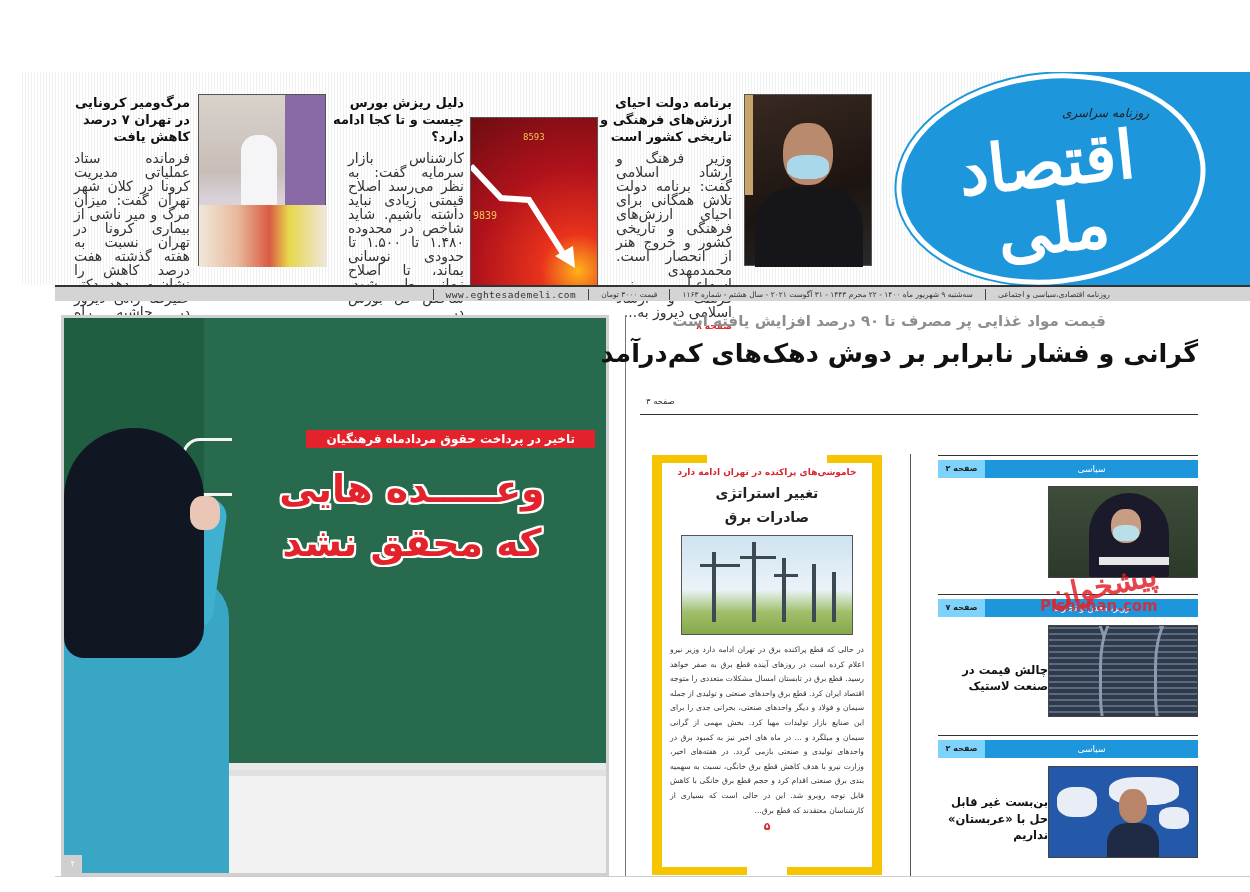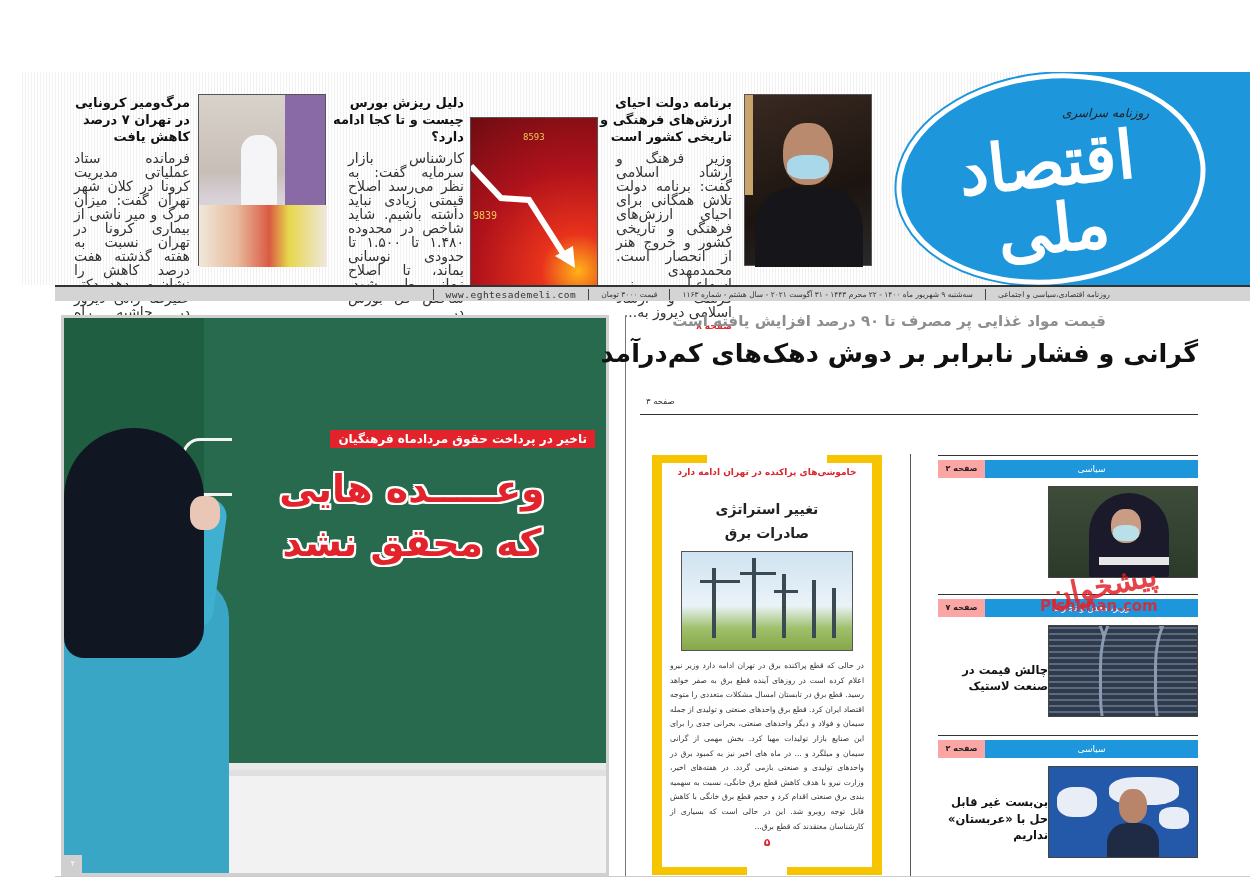--- a/index.html
+++ b/index.html
@@ -77,21 +77,21 @@
   .hero .board { position: absolute; left: 0; top: 0; width: 542px; height: 445px; background: #276a4d; }
   .hero .board-light { position: absolute; left: 0; top: 0; width: 140px; height: 445px; background: #1f5e41; }
   .hero .wall { position: absolute; left: 0; top: 452px; width: 542px; height: 103px; background: #f2f2f2; border-top: 6px solid #e0e0e0; }
   .hero .shirt { position: absolute; left: 0; top: 260px; width: 165px; height: 295px; background: #3aa6c6; border-radius: 30px 40px 0 0; }
   .hero .scarf2 { position: absolute; left: 0; top: 110px; width: 140px; height: 230px; background: #111623; border-radius: 70px 70px 30px 20px; }
   .hero .arm { position: absolute; left: 118px; top: 180px; width: 38px; height: 130px; background: #3fb0cf; border-radius: 18px; transform: rotate(8deg); }
   .hero .hand { position: absolute; left: 126px; top: 178px; width: 30px; height: 34px; background: #e9c6b5; border-radius: 40%; }
   .hero .chalk { position: absolute; left: 118px; top: 120px; width: 50px; height: 58px; border: 3px solid #f3f3f3; border-right: none; border-radius: 18px 0 0 18px; }
   .hero .kicker {
     position: absolute; right: 11px; top: 112px; background: #e3232b; color: #ffffff;
-    font-size: 12px; font-weight: bold; padding: 2px 8px; direction: rtl;
+    font-size: 12px; font-weight: bold; padding: 2px 20px; direction: rtl;
   }
   .hero .headline {
     position: absolute; right: 14px; top: 144px; width: 360px; direction: rtl; text-align: center;
     color: #e3232b; font-size: 38px; font-weight: bold; line-height: 54px;
     text-shadow: 2px 0 0 #fff, -2px 0 0 #fff, 0 2px 0 #fff, 0 -2px 0 #fff, 2px 2px 0 #fff, -2px -2px 0 #fff, 2px -2px 0 #fff, -2px 2px 0 #fff;
   }
   .hero .pagebox { position: absolute; left: 0; bottom: 0; width: 18px; height: 18px; background: #cfcfcf; color: #fff; font-size: 8px; text-align: center; line-height: 18px; }
 
   .vrule1 { position: absolute; left: 625px; top: 316px; width: 1px; height: 560px; background: #777; }
   .vrule2 { position: absolute; left: 910px; top: 454px; width: 1px; height: 422px; background: #555; }
@@ -106,36 +106,36 @@
   
   .yframe { position: absolute; left: 652px; top: 455px; width: 230px; height: 420px; }
   .yframe .y-left { position: absolute; left: 0; top: 0; width: 10px; height: 420px; background: #f6c500; }
   .yframe .y-right { position: absolute; right: 0; top: 0; width: 10px; height: 420px; background: #f6c500; }
   .yframe .y-tl { position: absolute; left: 0; top: 0; width: 55px; height: 8px; background: #f6c500; }
   .yframe .y-tr { position: absolute; right: 0; top: 0; width: 55px; height: 8px; background: #f6c500; }
   .yframe .y-bl { position: absolute; left: 0; bottom: 0; width: 95px; height: 8px; background: #f6c500; }
   .yframe .y-br { position: absolute; right: 0; bottom: 0; width: 95px; height: 8px; background: #f6c500; }
   .yframe .inner { position: absolute; left: 14px; top: 12px; width: 202px; direction: rtl; text-align: center; }
   .yframe .kick { font-size: 9px; color: #d9272e; font-weight: bold; }
-  .yframe h2 { font-size: 14px; font-weight: bold; color: #222; line-height: 24px; margin-top: 20px; }
+  .yframe h2 { font-size: 14px; font-weight: bold; color: #222; line-height: 24px; margin-top: 4px; }
   .yframe .pic {
     margin: 6px auto 0; width: 172px; height: 100px; border: 1px solid #555;
     background: linear-gradient(180deg, #cfe3f1 0%, #eaf3f8 55%, #9fbf6a 78%, #86a84a 100%); position: relative; overflow: hidden;
   }
   .yframe .pic .pole { position: absolute; bottom: 12px; width: 4px; background: #3b4a52; }
   .yframe .pic .bar { position: absolute; height: 3px; background: #3b4a52; }
   .yframe .text { font-size: 7.6px; line-height: 14.6px; color: #333; text-align: justify; margin-top: 8px; padding: 0 4px; }
   .yframe .num { font-size: 11px; color: #d9272e; font-weight: bold; margin-top: 2px; }
 
   
   .side { position: absolute; left: 938px; width: 260px; direction: rtl; }
   .side .topline { height: 1px; background: #333; }
   .side .bar { display: flex; height: 18px; margin-top: 4px; }
   .side .bar .sec { flex: 1; background: #1e96dc; color: #fff; font-size: 9px; text-align: center; line-height: 18px; }
-  .side .bar .pg { width: 47px; background: #fca5a5; color: #222; font-size: 8px; font-weight: bold; text-align: center; line-height: 18px; }
+  .side .bar .pg { width: 47px; background: #7dd3fc; color: #222; font-size: 8px; font-weight: bold; text-align: center; line-height: 18px; }
   .side .row { display: flex; direction: rtl; margin-top: 8px; }
   .side .row .img { width: 150px; height: 92px; border: 1px solid #444; position: relative; overflow: hidden; }
   .side .row .cap { flex: 1; font-size: 11.5px; font-weight: bold; line-height: 16.5px; color: #111; text-align: left; padding-left: 0; display: flex; align-items: center; justify-content: flex-end; padding-top: 14px; }
   .side .row .cap span { direction: rtl; text-align: right; display: block; }
 
   .s1 { top: 455px; }
   .s2 { top: 594px; }
   .s3 { top: 735px; }
 
   .img-woman { background: linear-gradient(180deg, #3d4d3a 0%, #2c3a2a 100%); }

